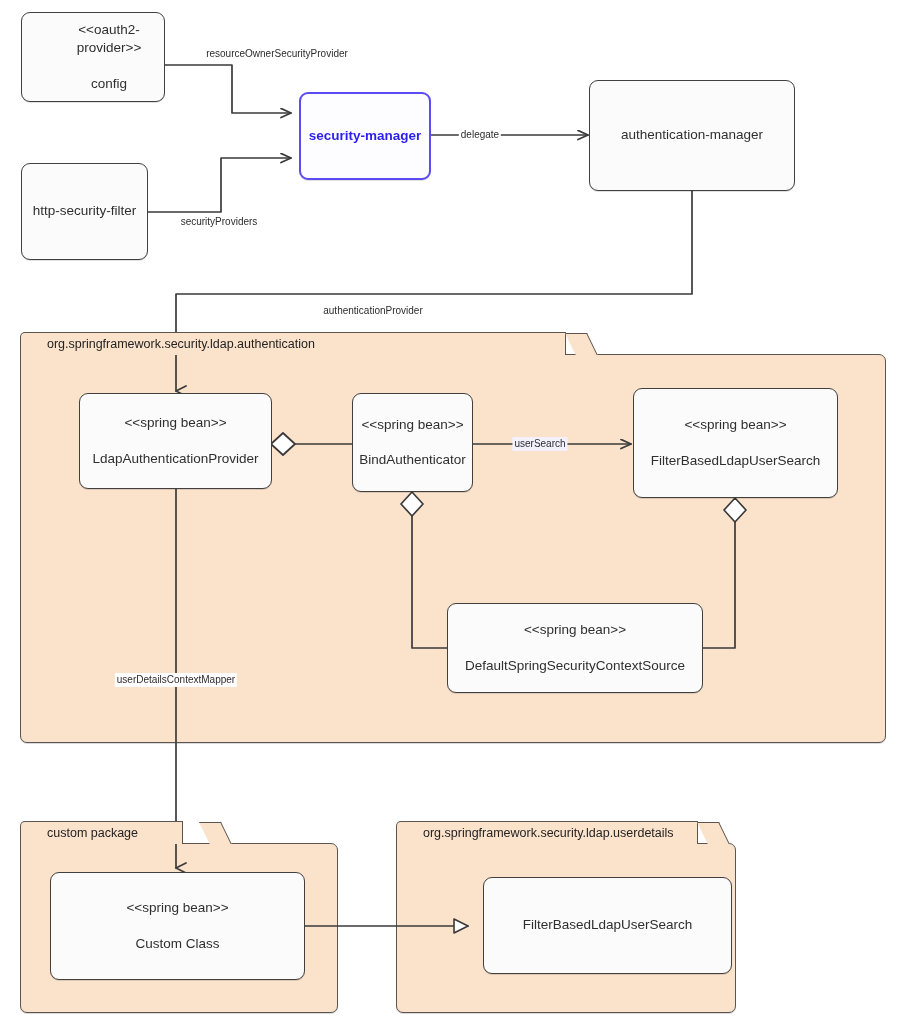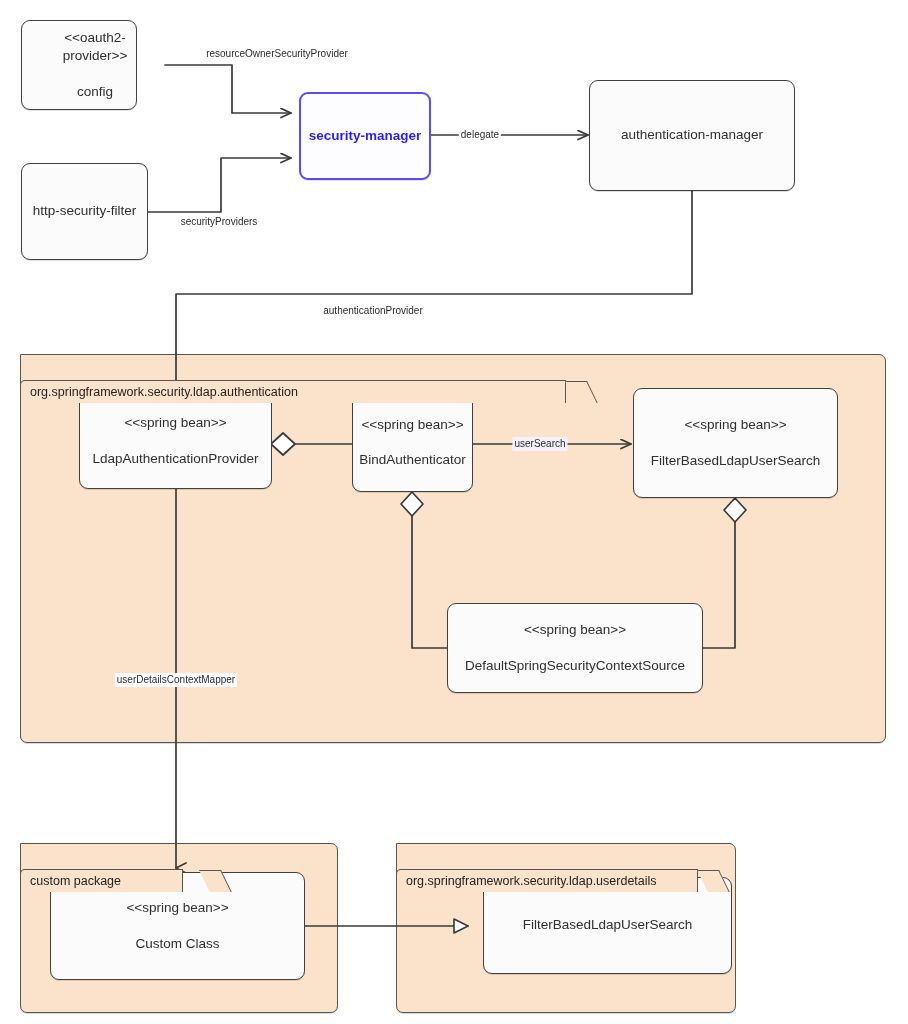--- a/index.html
+++ b/index.html
@@ -72,26 +72,25 @@
     position: absolute;
     left: 0;
     top: 0;
     box-sizing: border-box;
     background: #fbe2cb;
     border: 1.6px solid #5a5551;
     border-bottom: none;
     border-top-left-radius: 5px;
     display: flex;
     align-items: center;
-    padding-left: 9px;
+    padding-left: 26px;
     font-size: 12.5px;
     color: #232323;
     white-space: nowrap;
     z-index: 2;
-    margin-top: 48px;
   }
   .pkg-tab-slant {
     position: absolute;
     top: 0;
     height: 100%;
     width: 22px;
     background: #fbe2cb;
     border-top: 1.6px solid #5a5551;
     border-right: 1.6px solid #5a5551;
     box-sizing: border-box;
@@ -183,21 +182,21 @@
 
       <path d="M735,522 L735,648 L702,648"></path>
       <path d="M735,498 L746,510 L735,522 L724,510 Z" fill="#ffffff"></path>
 
       <path d="M176,489 L176,868" marker-end="url(#solidArrowDown)"></path>
 
       <path d="M305,926 L468,926" marker-end="url(#hollowTriangle)"></path>
     </g>
   </svg>
 
-  <div class="node" style="left:21px; top:20px; width:116px; height:90px;padding-left:32px;">
+  <div class="node" style="left:21px; top:12px; width:144px; height:90px;padding-left:32px;">
     <span class="stereotype">&lt;&lt;oauth2-provider&gt;&gt;</span>
     <span class="nodename">config</span>
   </div>
 
   <div class="node single" style="left:21px; top:163px; width:127px; height:97px;">
     <span class="nodename">http-security-filter</span>
   </div>
 
   <div class="node single highlight" style="left:299px; top:92px; width:132px; height:88px;">
     <span class="nodename">security-manager</span>

